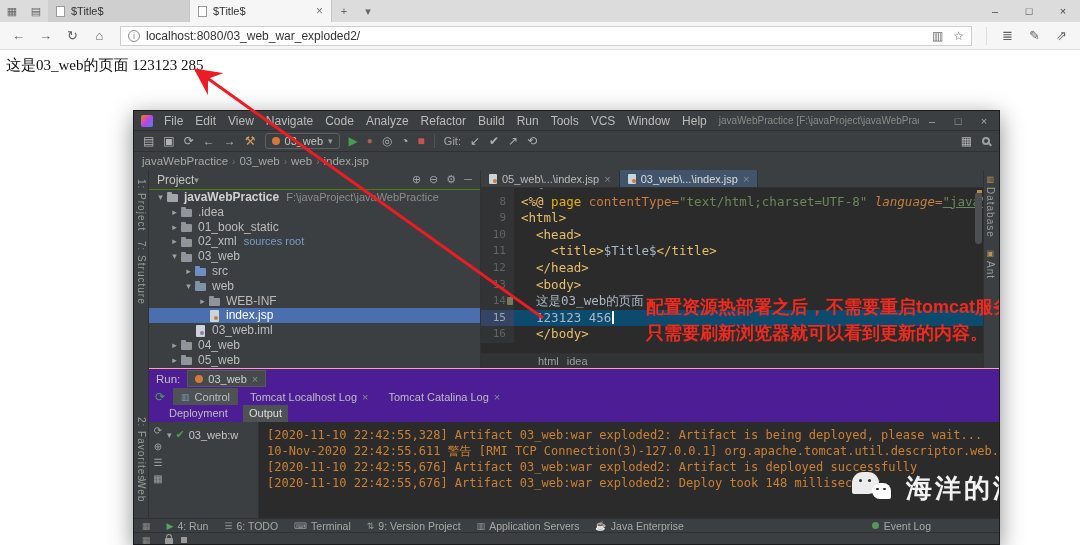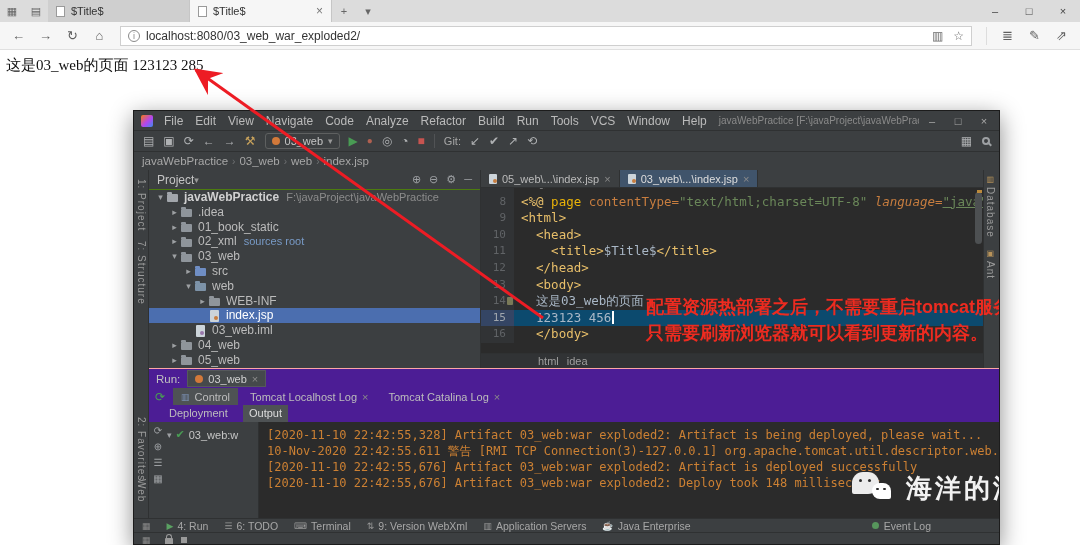--- a/index.html
+++ b/index.html
@@ -485,21 +485,21 @@
           <span class="tw-item">
             <span class="tw-ico tw-todo">☰</span>
             <span class="tw-label">6: TODO</span>
           </span>
           <span class="tw-item">
             <span class="tw-ico tw-terminal">⌨</span>
             <span class="tw-label">Terminal</span>
           </span>
           <span class="tw-item">
             <span class="tw-ico tw-vcs">⇅</span>
-            <span class="tw-label">9: Version WebXml</span>
+            <span class="tw-label">9: Version Project</span>
           </span>
           <span class="tw-item">
             <span class="tw-ico tw-app-servers">▥</span>
             <span class="tw-label">Application Servers</span>
           </span>
           <span class="tw-item">
             <span class="tw-ico tw-java-ee">☕</span>
             <span class="tw-label">Java Enterprise</span>
           </span>
         </div>

